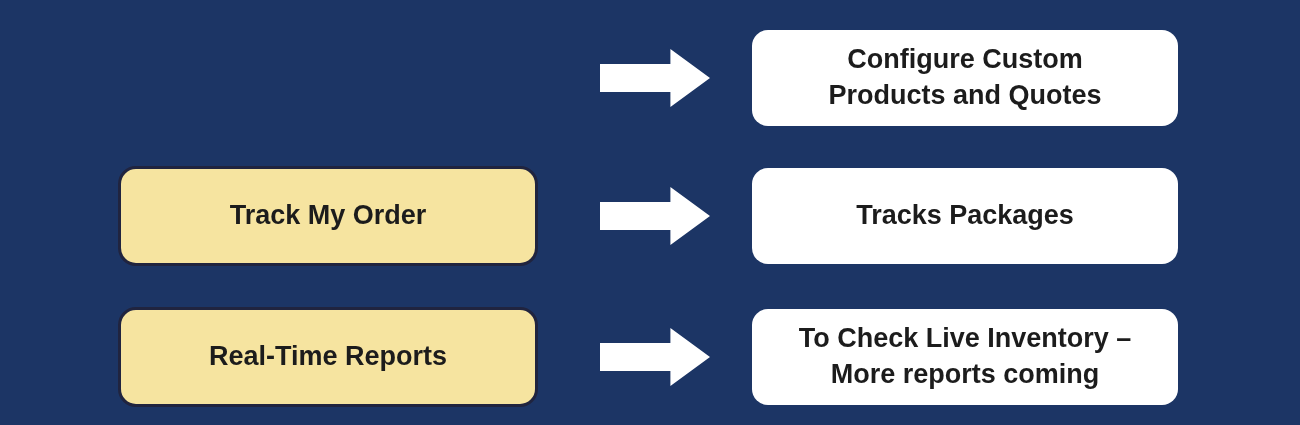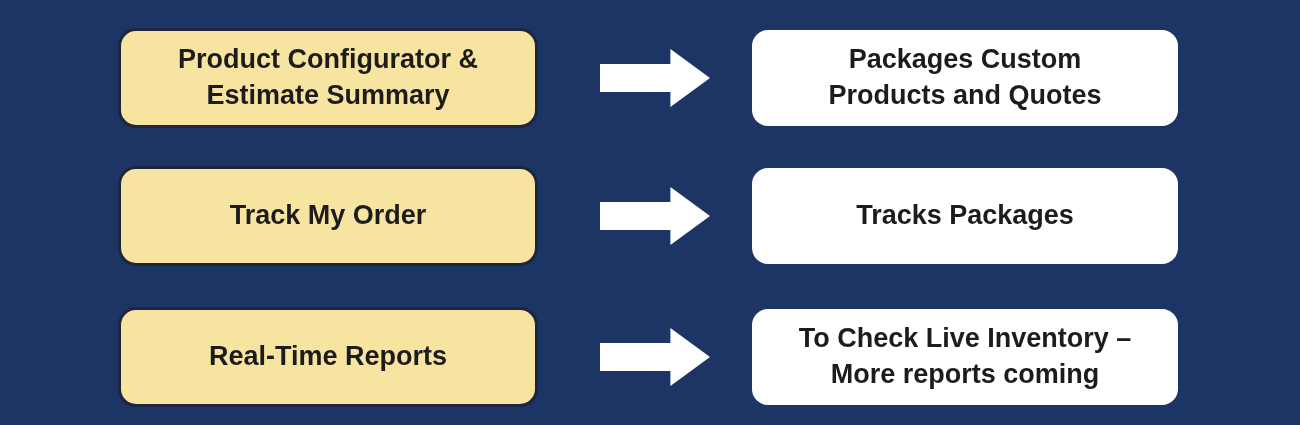--- a/index.html
+++ b/index.html
@@ -65,27 +65,23 @@
     background: #ffffff;
     clip-path: polygon(0% 26%, 64% 26%, 64% 0%, 100% 50%, 64% 100%, 64% 74%, 0% 74%);
   }
 </style>
 </head>
 <body>
 
 <div class="canvas">
 
   <div class="row row-1">
-    <div class="box feature-box">
-      <span>Product Configurator &amp;
-Estimate Summary</span>
-    </div>
     <div class="arrow"></div>
     <div class="box description-box">
-      <span>Packages Custom
+      <span>Configure Custom
 Products and Quotes</span>
     </div>
   </div>
 
   <div class="row row-3">
     <div class="box feature-box">
       <span>Real-Time Reports</span>
     </div>
     <div class="arrow"></div>
     <div class="box description-box">

